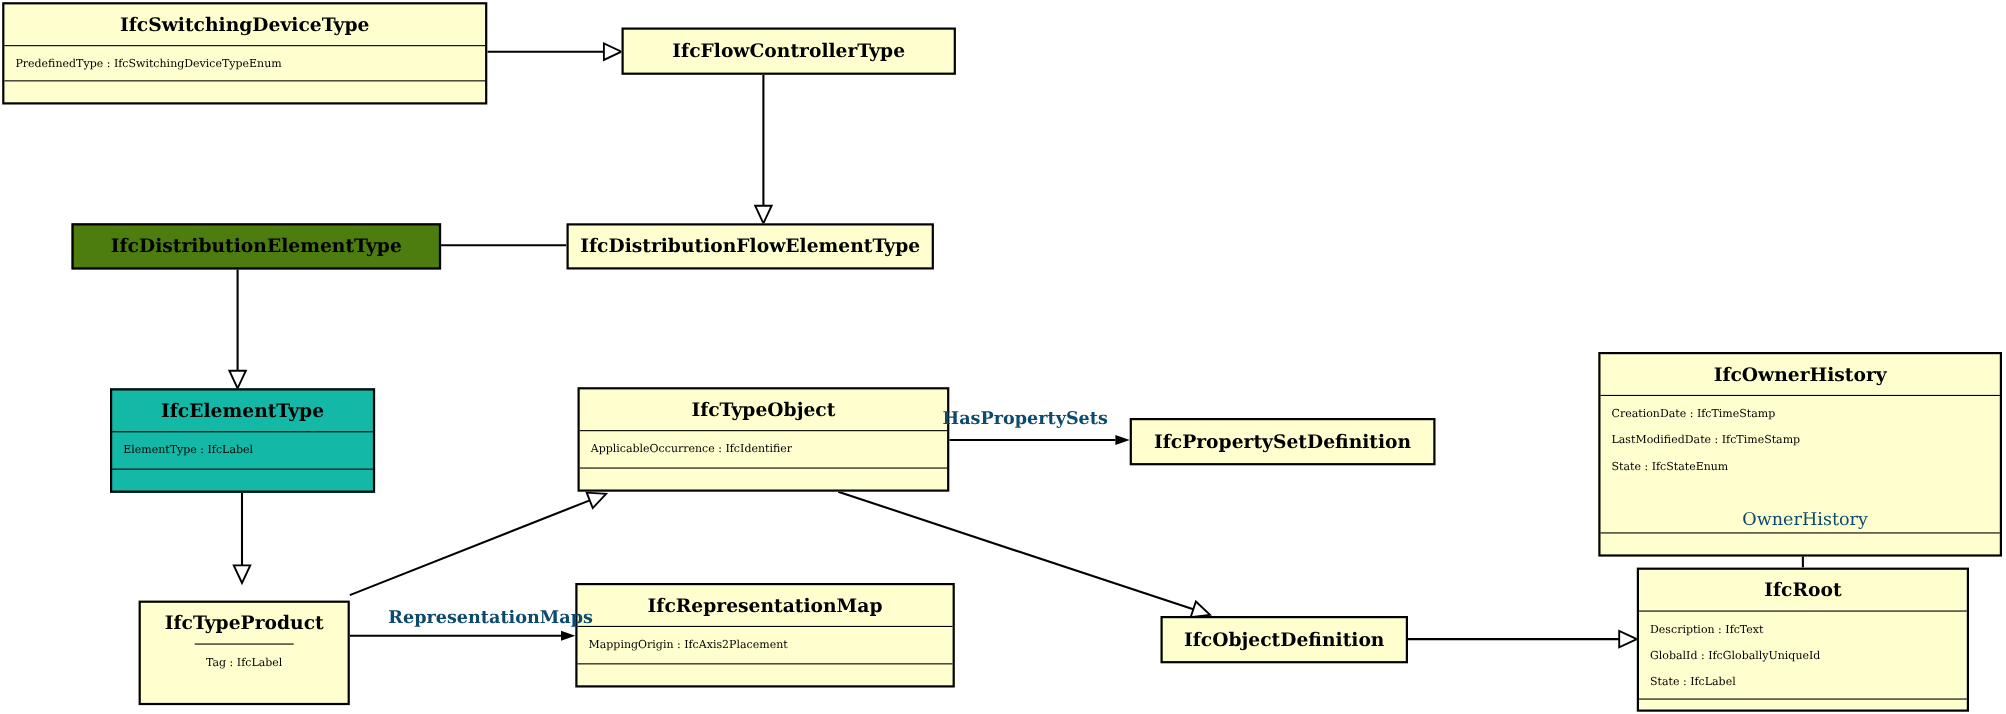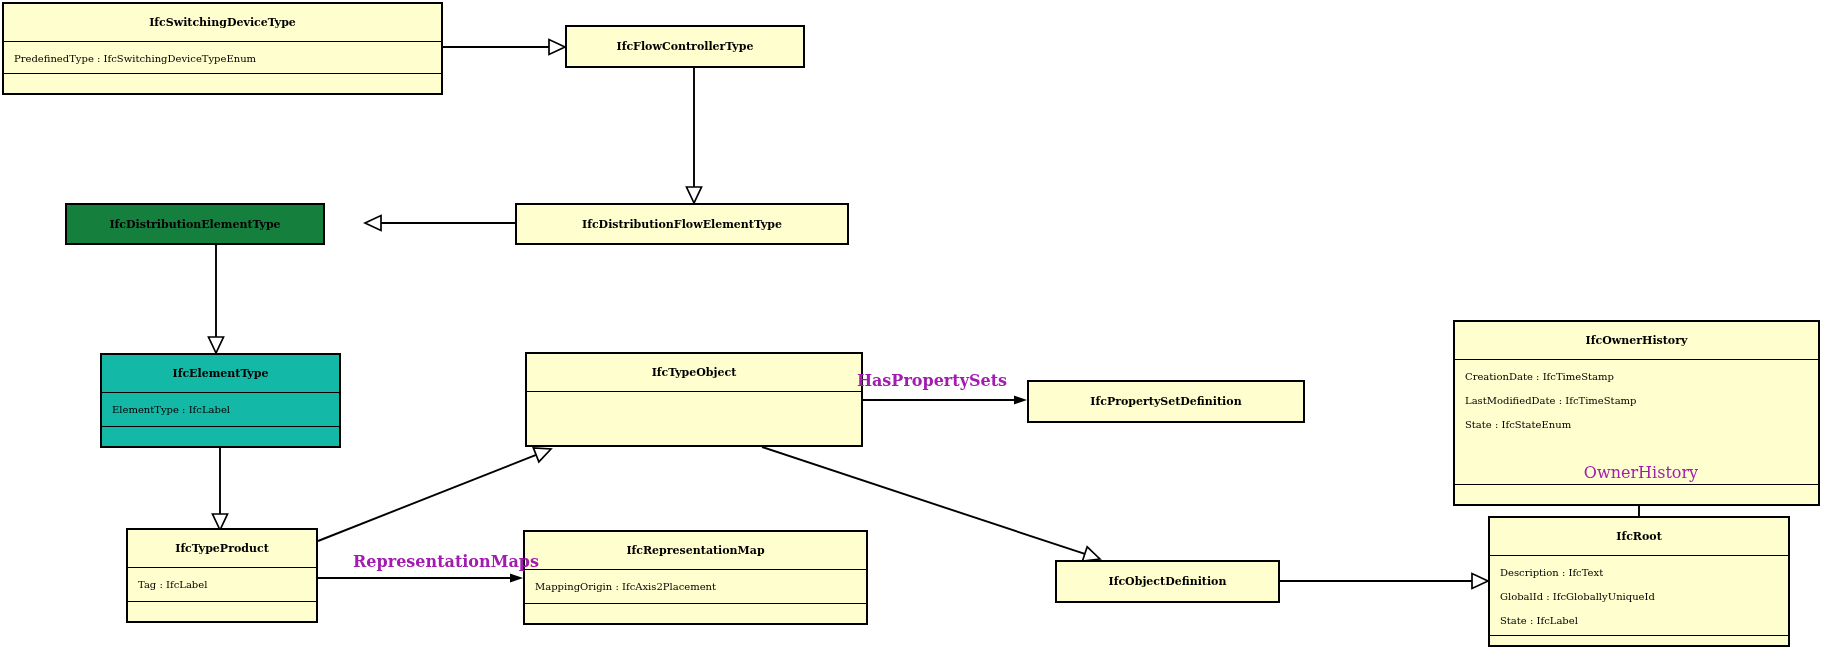--- a/index.html
+++ b/index.html
@@ -15,39 +15,39 @@
   .node{
     position:absolute;
     box-sizing:border-box;
     border:2px solid #000000;
     display:flex;flex-direction:column;
     z-index:1;
   }
   .node-title{
     flex:0 0 37px;
     display:flex;align-items:center;justify-content:center;
-    font-weight:bold;font-size:11px;color:#000;
+    font-weight:bold;font-size:17px;color:#000;
     white-space:nowrap;
   }
   .node.single .node-title{flex:1 1 auto;}
   .node-attrs{
     flex:1 1 auto;
     border-top:1.5px solid #000;
     padding:5px 10px 2px 10px;
     font-size:10px;color:#000;line-height:24px;
     white-space:nowrap;
   }
   .node-footer{
     flex:0 0 19px;
     border-top:1.5px solid #000;
   }
   .edge-label{
     position:absolute;
     transform:translate(-50%,-50%);
-    font-size:16px;color:#a21caf;white-space:nowrap;
+    font-size:16px;color:#0c4a6e;white-space:nowrap;
     z-index:2;
   }
   .edge-label.bold{font-weight:bold;}
 </style>
 </head>
 <body>
 
 <div id="canvas">
   <svg id="edge-layer" xmlns="http://www.w3.org/2000/svg" width="1824" height="649" viewBox="0 0 1824 649">
       <polygon points="565,47 549,54.5 549,39.5" fill="#ffffff" stroke="#000000" stroke-width="1.7"></polygon>
@@ -74,53 +74,56 @@
       <line x1="1639" y1="516" x2="1639" y2="496" stroke="#000000" stroke-width="1.9"></line>
     </svg>
   <div id="node-layer">
       <div class="node" style="left: 2px; top: 2px; width: 441px; height: 93px; background: rgb(254, 254, 206); border-color: rgb(0, 0, 0);">
         <div class="node-title">IfcSwitchingDeviceType</div>
         <div class="node-attrs">
           <div>PredefinedType : IfcSwitchingDeviceTypeEnum</div>
         </div>
         <div class="node-footer"></div>
       </div>
-      <div class="node single" style="left: 565px; top: 25px; width: 240px; height: 43px; background: rgb(254, 254, 206); border-color: rgb(0, 0, 0);">
+      <div class="node single" style="left: 565px; top: 25px; width: 304px; height: 43px; background: rgb(254, 254, 206); border-color: rgb(0, 0, 0);">
         <div class="node-title">IfcFlowControllerType</div>
       </div>
-      <div class="node single" style="left: 65px; top: 203px; width: 260px; height: 42px; background: #15803d; border-color: rgb(0, 0, 0);">
+      <div class="node single" style="left: 65px; top: 203px; width: 336px; height: 42px; background: #4d7c0f; border-color: rgb(0, 0, 0);">
         <div class="node-title">IfcDistributionElementType</div>
       </div>
       <div class="node single" style="left: 515px; top: 203px; width: 334px; height: 42px; background: rgb(254, 254, 206); border-color: rgb(0, 0, 0);">
         <div class="node-title">IfcDistributionFlowElementType</div>
       </div>
       <div class="node" style="left: 100px; top: 353px; width: 241px; height: 95px; background: #14b8a6; border-color: rgb(0, 0, 0);">
         <div class="node-title">IfcElementType</div>
         <div class="node-attrs">
           <div>ElementType : IfcLabel</div>
         </div>
         <div class="node-footer"></div>
       </div>
       <div class="node" style="left: 525px; top: 352px; width: 338px; height: 95px; background: rgb(254, 254, 206); border-color: rgb(0, 0, 0);">
         <div class="node-title">IfcTypeObject</div>
+        <div class="node-attrs">
+          <div>ApplicableOccurrence : IfcIdentifier</div>
+        </div>
         <div class="node-footer"></div>
       </div>
       <div class="node single" style="left: 1027px; top: 380px; width: 278px; height: 43px; background: rgb(254, 254, 206); border-color: rgb(0, 0, 0);">
         <div class="node-title">IfcPropertySetDefinition</div>
       </div>
       <div class="node" style="left: 1453px; top: 320px; width: 367px; height: 186px; background: rgb(254, 254, 206); border-color: rgb(0, 0, 0);">
         <div class="node-title">IfcOwnerHistory</div>
         <div class="node-attrs">
           <div>CreationDate : IfcTimeStamp</div>
           <div>LastModifiedDate : IfcTimeStamp</div>
           <div>State : IfcStateEnum</div>
         </div>
         <div class="node-footer"></div>
       </div>
-      <div class="node" style="left: 126px; top: 528px; width: 192px; height: 95px; background: rgb(254, 254, 206); border-color: rgb(0, 0, 0);">
+      <div class="node" style="left: 126px; top: 546px; width: 192px; height: 95px; background: rgb(254, 254, 206); border-color: rgb(0, 0, 0); align-items: center;">
         <div class="node-title">IfcTypeProduct</div>
         <div class="node-attrs">
           <div>Tag : IfcLabel</div>
         </div>
         <div class="node-footer"></div>
       </div>
       <div class="node" style="left: 523px; top: 530px; width: 345px; height: 95px; background: rgb(254, 254, 206); border-color: rgb(0, 0, 0);">
         <div class="node-title">IfcRepresentationMap</div>
         <div class="node-attrs">
           <div>MappingOrigin : IfcAxis2Placement</div>

